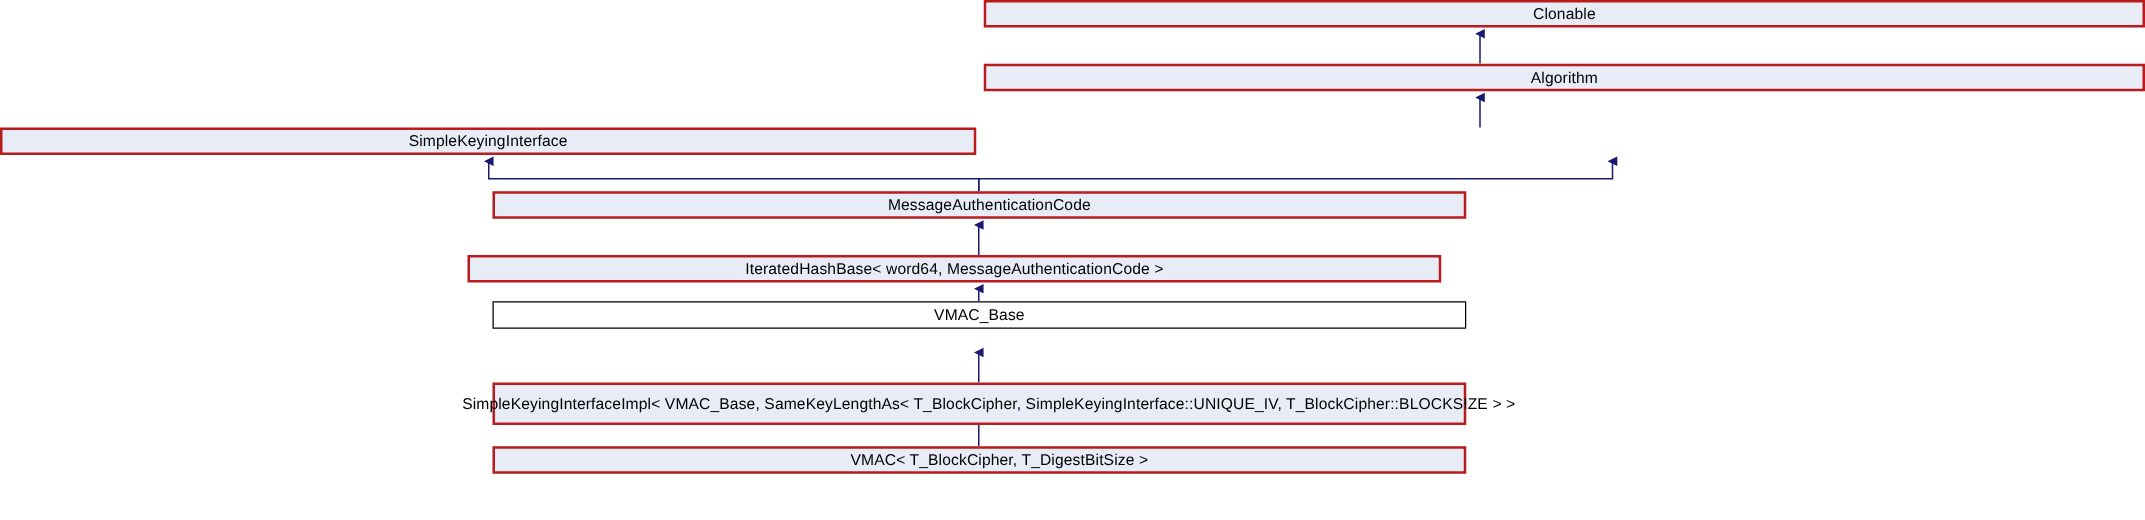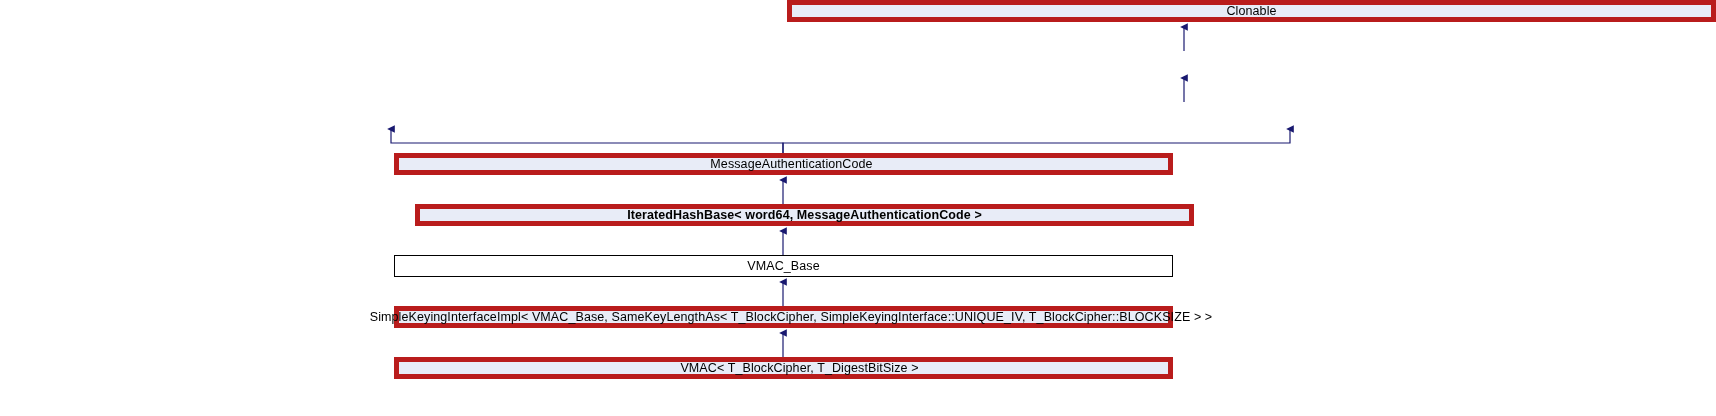--- a/index.html
+++ b/index.html
@@ -1,18 +1,18 @@
 <!DOCTYPE html>
 <html><head>
 <meta charset="utf-8">
 <style>
   html,body{margin:0;padding:0;background:#ffffff;}
   body{width:1716px;height:416px;font-family:"Liberation Sans",sans-serif;}
   #canvas{position:relative;width:1716px;height:416px;overflow:hidden;}
-  .node{position:absolute;box-sizing:border-box;background:#e8ecf7;border:5px solid #b91c1c;
+  .node{position:absolute;box-sizing:border-box;background:#e8ecf7;border:2px solid #b91c1c;
         display:flex;align-items:center;justify-content:center;font-size:12.5px;color:#000;
         white-space:nowrap;letter-spacing:0.1px;}
   .node.highlight{background:#ffffff;border:1.5px solid #000000;}
   .edges{position:absolute;left:0;top:0;width:1716px;height:416px;pointer-events:none;}
 </style>
 </head>
 <body>
 
 <div id="canvas">
 
@@ -52,29 +52,35 @@
     </g>
 
     <g>
       <line x1="783" y1="357" x2="783" y2="333" stroke="#191970" stroke-width="1.2" marker-end="url(#arrowhead)"></line>
     </g>
   </svg>
 
   <div class="node" style="left: 787px; top: 0px; width: 929px; height: 22px;">
     <span>Clonable</span>
   </div>
+  <div class="node" style="left: 787px; top: 51px; width: 929px; height: 22px;">
+    <span>Algorithm</span>
+  </div>
+  <div class="node" style="left: 0px; top: 102px; width: 781px; height: 22px;">
+    <span>SimpleKeyingInterface</span>
+  </div>
   <div class="node" style="left: 394px; top: 153px; width: 779px; height: 22px; padding-left: 16px;">
     <span>MessageAuthenticationCode</span>
   </div>
-  <div class="node" style="left: 415px; top: 204px; width: 779px; height: 22px; font-weight: bold;">
+  <div class="node" style="left: 374px; top: 204px; width: 779px; height: 22px;">
     <span>IteratedHashBase&lt; word64, MessageAuthenticationCode &gt;</span>
   </div>
-  <div class="node highlight" style="left: 394px; top: 255px; width: 779px; height: 22px;">
+  <div class="node highlight" style="left: 394px; top: 241px; width: 779px; height: 22px;">
     <span>VMAC_Base</span>
   </div>
-  <div class="node" style="left: 394px; top: 306px; width: 779px; height: 22px; padding-left: 15px;">
+  <div class="node" style="left: 394px; top: 306px; width: 779px; height: 34px; padding-left: 15px;">
     <span>SimpleKeyingInterfaceImpl&lt; VMAC_Base, SameKeyLengthAs&lt; T_BlockCipher, SimpleKeyingInterface::UNIQUE_IV, T_BlockCipher::BLOCKSIZE &gt; &gt;</span>
   </div>
   <div class="node" style="left: 394px; top: 357px; width: 779px; height: 22px; padding-left: 32px;">
     <span>VMAC&lt; T_BlockCipher, T_DigestBitSize &gt;</span>
   </div>
 
 </div>
 
 </body></html>

